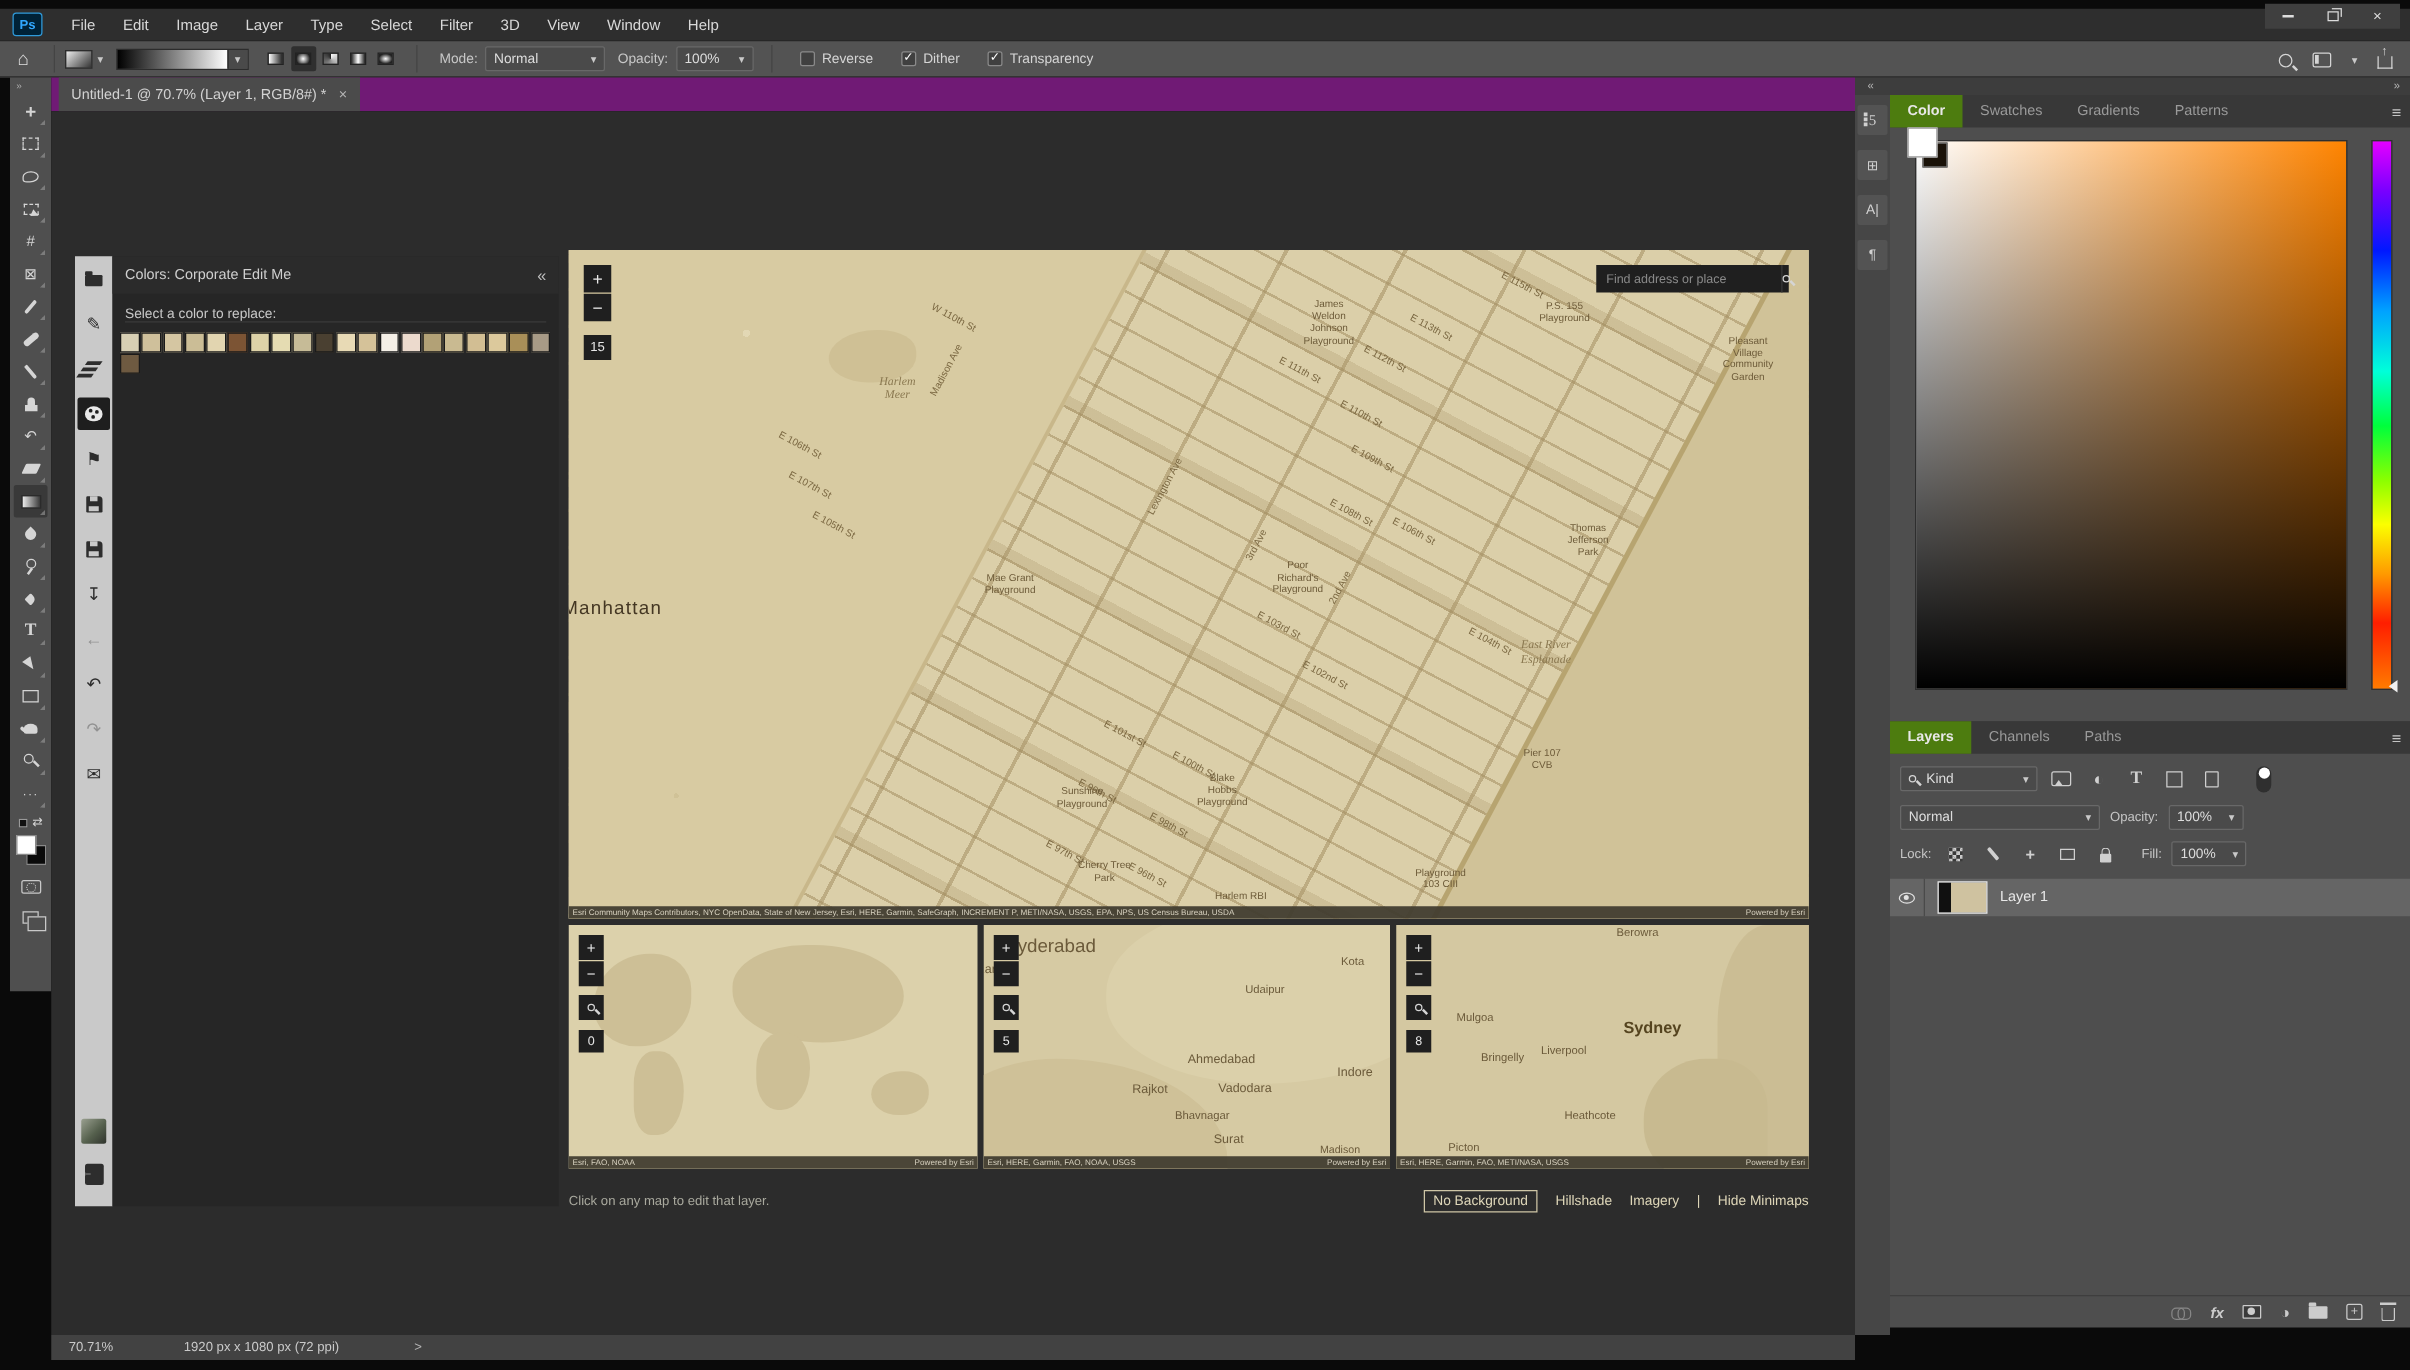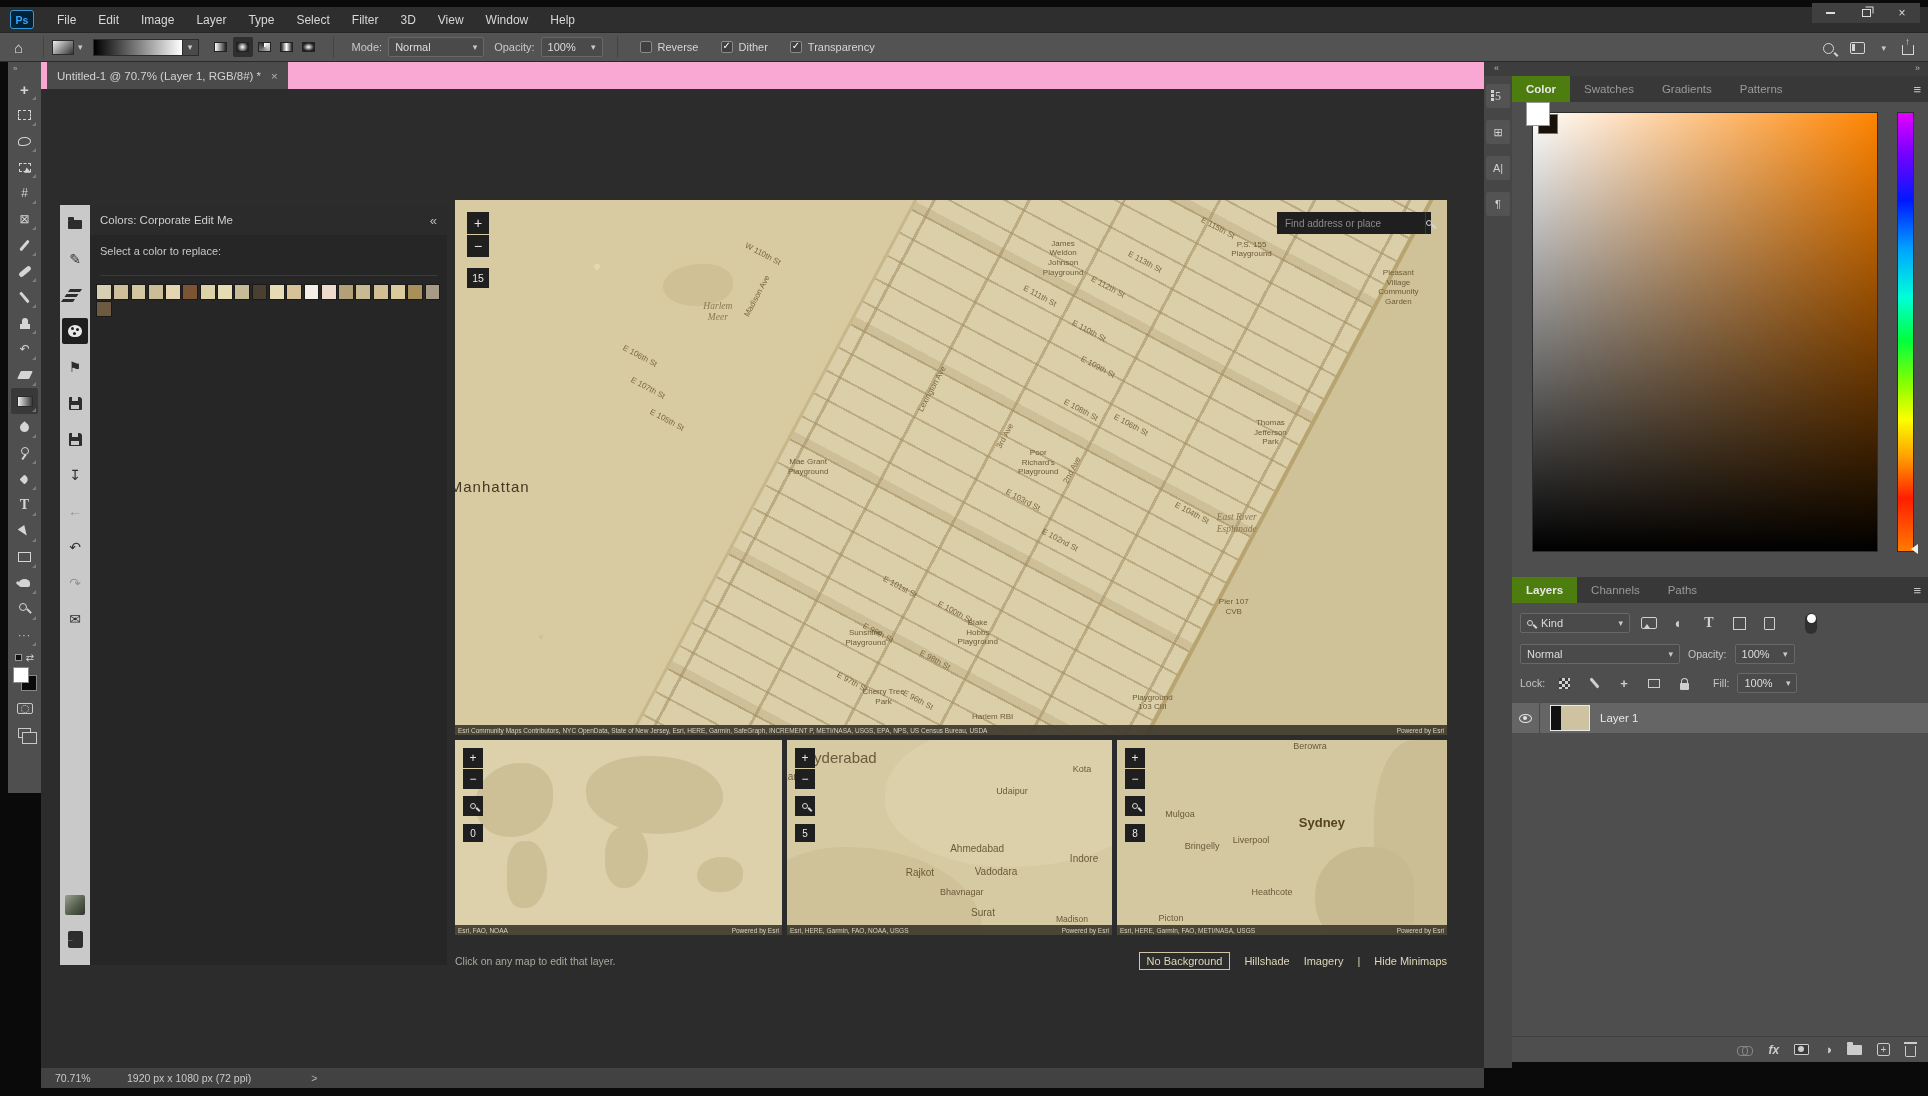--- a/index.html
+++ b/index.html
@@ -42,21 +42,21 @@
   .chk .box{width:12px;height:12px;background:#404040;border:1px solid #8a8a8a;border-radius:2px;position:relative}
   .chk.checked .box::after{content:"✓";position:absolute;left:1px;top:-2px;font-size:10px;color:#fff}
   .ob-right{position:absolute;right:14px;top:0;height:30px;display:flex;align-items:center;gap:16px}
   .mag{width:8px;height:8px;border:1.5px solid #d5d5d5;border-radius:50%;position:relative}
   .mag::after{content:"";position:absolute;right:-4px;bottom:-4px;width:2px;height:5px;background:#d5d5d5;transform:rotate(-45deg)}
   .ws{width:15px;height:12px;border:1.5px solid #d5d5d5;border-radius:2px;position:relative}
   .ws::after{content:"";position:absolute;left:1px;top:1px;width:3px;height:7px;background:#d5d5d5}
   .sh{width:12px;height:10px;border:1.5px solid #d5d5d5;border-top:none;position:relative;margin-top:4px}
   .sh::after{content:"↑";position:absolute;left:2px;top:-9px;font-size:10px;color:#d5d5d5}
 
-  .tabbar{position:absolute;left:41px;top:62px;width:1443px;height:27px;background:#f9a8d4}
+  .tabbar{position:absolute;left:41px;top:62px;width:1443px;height:27px;background:#701a75}
   .doc-tab{position:absolute;left:6px;top:0;height:27px;background:#4b4b4b;display:flex;align-items:center;padding:0 10px;gap:10px;color:#d2d2d2;font-size:11.5px}
   .doc-tab .x{color:#b5b5b5}
 
   
   .toolbar{position:absolute;left:8px;top:62px;width:33px;height:731px;background:#4f4f4f;display:flex;flex-direction:column;align-items:center}
   .tb-head{width:100%;height:14px;color:#b0b0b0;font-size:8px;text-align:left;padding:2px 0 0 5px;letter-spacing:-1px}
   .tool{width:27px;height:26px;display:flex;align-items:center;justify-content:center;position:relative;color:#d5d5d5;font-size:12px}
   .tool.active{background:#393939;border-radius:2px}
   .tool::after{content:"";position:absolute;right:2px;bottom:2px;border:2px solid transparent;border-right:2.5px solid #9a9a9a;border-bottom:2.5px solid #9a9a9a;opacity:.6}
   .tg{display:flex;align-items:center;justify-content:center}
@@ -157,21 +157,21 @@
   .p-floppy .pg::after{content:"";position:absolute;left:3px;top:0;width:6px;height:4px;background:#c9c9c9}
   .p-floppy .pg::before{content:"";position:absolute;left:2.5px;bottom:1px;width:8px;height:4px;background:#c9c9c9}
   .plug-bottom{position:absolute;left:60px;top:895px;width:30px;display:flex;flex-direction:column;align-items:center;gap:16px}
   .avatar{width:20px;height:20px;border-radius:2px;background:linear-gradient(135deg,#9aa090,#55604d 55%,#2f332c)}
   .p-signout{width:15px;height:17px;background:#2d2d2d;border-radius:2px;position:relative}
   .p-signout::after{content:"←";position:absolute;left:-3px;top:2px;color:#c9c9c9;font-size:10px;background:transparent}
 
   .plugin-panel{position:absolute;left:90px;top:205px;width:357px;height:760px;background:#262626}
   .pp-header{height:30px;background:#2b2b2b;display:flex;align-items:center;justify-content:space-between;padding:0 10px;color:#cfcfcf;font-size:11.5px}
   .pp-header .col{color:#bdbdbd;font-size:13px}
-  .pp-prompt{margin:10px 10px 6px;color:#c8c8c8;font-size:11px;border-bottom:1px solid #3a3a3a;padding-bottom:18px}
+  .pp-prompt{margin:10px 10px 6px;color:#c8c8c8;font-size:11px;border-bottom:1px solid #3a3a3a;padding-bottom:0}
   .swatches{display:flex;flex-wrap:wrap;gap:1.5px;padding:2px 6px}
   .swatch{width:15.8px;height:15.8px;border:1px solid #1a1a1a}
 
   
   .dock-head{position:absolute;left:1484px;top:62px;width:444px;height:14px;background:#3d3d3d;color:#b5b5b5;font-size:9px}
   .dock-head .l{position:absolute;left:10px;top:1px}
   .dock-head .r{position:absolute;right:8px;top:1px}
   .dock-strip{position:absolute;left:1484px;top:76px;width:28px;height:992px;background:#464646;display:flex;flex-direction:column;align-items:center;padding-top:8px;gap:12px}
   .dkbtn{width:24px;height:24px;background:#535353;border-radius:2px;display:flex;align-items:center;justify-content:center;color:#d0d0d0;font-size:11px}
   .dk-plug{position:relative;font-size:12px;font-family:"Liberation Serif",serif}
@@ -230,21 +230,21 @@
   .b-adj{color:#ccc;font-size:13px}
   .b-folder{width:15px;height:10px;background:#ccc;border-radius:1px;position:relative}
   .b-folder::before{content:"";position:absolute;top:-3px;left:0;width:6px;height:3px;background:#ccc;border-radius:1px 1px 0 0}
   .b-new{width:13px;height:13px;border:1.5px solid #ccc;border-radius:2px;display:flex;align-items:center;justify-content:center;color:#ccc;font-size:10px}
   .b-trash{width:11px;height:11px;border:1.5px solid #ccc;border-top:none;border-radius:0 0 2px 2px;position:relative;margin-top:3px}
   .b-trash::before{content:"";position:absolute;top:-3.5px;left:-2.5px;width:13px;height:1.5px;background:#ccc}
 
   
   .statusbar{position:absolute;left:41px;top:1068px;width:1443px;height:20px;background:#424242;display:flex;align-items:center;color:#c9c9c9;font-size:10.5px}
   .statusbar .z{margin-left:14px;width:52px}
-  .statusbar .info{margin-left:20px}
+  .statusbar .info{margin-left:40px}
   .statusbar .ch{margin-left:60px;color:#b5b5b5}
 </style>
 </head>
 <body>
 
 <div class="app">
 
   <div class="menubar">
     <div class="ps-logo">Ps</div>
     <div class="menu-item">File</div>

